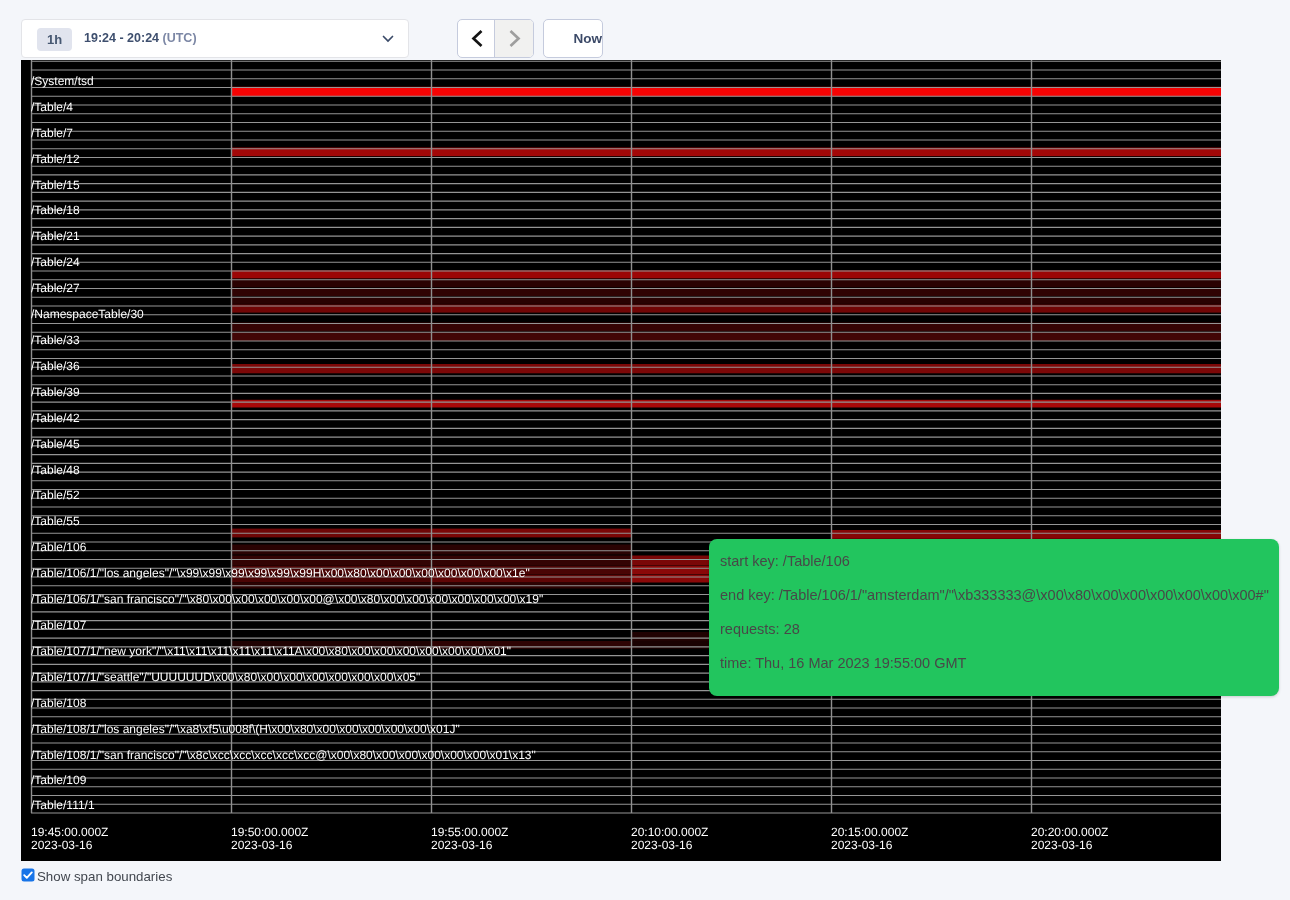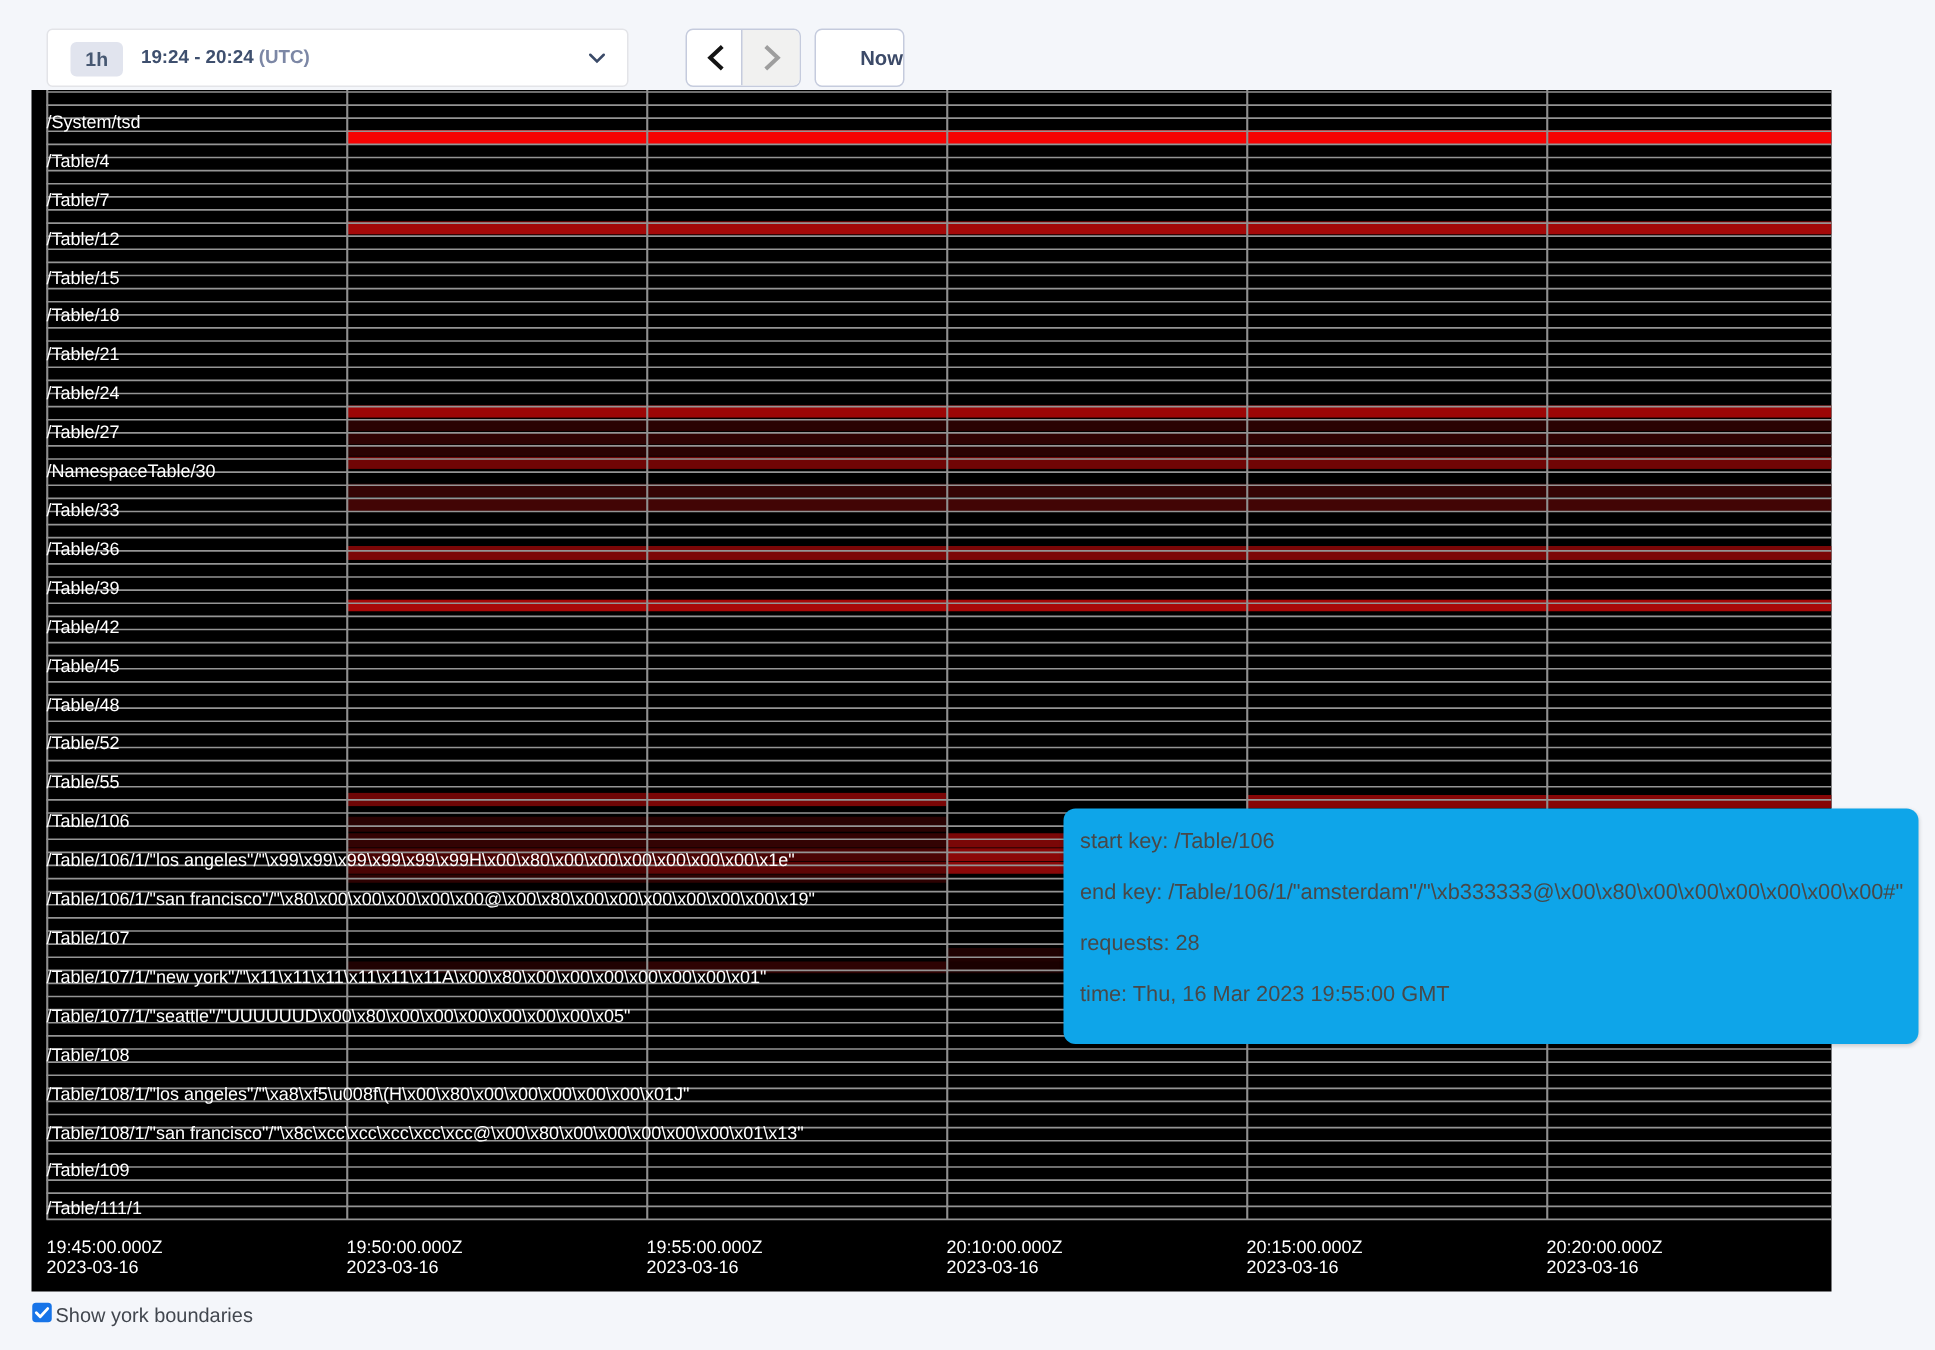--- a/index.html
+++ b/index.html
@@ -1,25 +1,25 @@
 <!DOCTYPE html>
 <html><head>
 <meta charset="utf-8">
 <style>
   html,body{margin:0;padding:0;}
   body{width:1290px;height:900px;background:#f4f6fa;font-family:"Liberation Sans",sans-serif;position:relative;overflow:hidden;}
-  .selbox{position:absolute;left:31px;top:19px;width:388px;height:39px;background:#fff;border:1px solid #e3e4e8;border-radius:4px;box-sizing:border-box;}
+  .selbox{position:absolute;left:21px;top:19px;width:388px;height:39px;background:#fff;border:1px solid #e3e4e8;border-radius:4px;box-sizing:border-box;}
   .badge{position:absolute;left:15px;top:8px;width:35px;height:23px;background:#e1e4ee;border-radius:4px;color:#475872;font-weight:bold;font-size:13px;text-align:center;line-height:23px;}
   .rangetext{position:absolute;left:62px;top:0;height:37px;line-height:37px;font-size:12.5px;font-weight:bold;color:#3e4f6e;}
   .utc{font-weight:bold;color:#7c87a5;}
   .btngroup{position:absolute;left:457px;top:19px;width:77px;height:39px;border:1px solid #c5cbdd;border-radius:5px;box-sizing:border-box;background:#fff;overflow:hidden;}
   .btnright{position:absolute;right:0;top:0;width:38px;height:37px;background:#f1f1f0;border-left:1px solid #c5cbdd;}
   .nowbtn{position:absolute;left:543px;top:19px;width:60px;height:39px;background:#fff;border:1px solid #c5cbdd;border-radius:5px;box-sizing:border-box;color:#3c4a68;font-weight:bold;font-size:13.5px;text-align:right;line-height:37px;}
   .canvas{position:absolute;left:20.5px;top:60px;width:1200.5px;height:801px;background:#000;}
-  .tooltip{position:absolute;left:709px;top:539px;width:570px;height:157px;background:#0ea5e9;border-radius:8px;box-shadow:0 1px 3px rgba(0,0,0,0.18);box-sizing:border-box;padding:5px 0 0 11px;font-size:14.5px;line-height:34px;color:#484848;white-space:nowrap;}
+  .tooltip{position:absolute;left:709px;top:539px;width:570px;height:157px;background:#22c55e;border-radius:8px;box-shadow:0 1px 3px rgba(0,0,0,0.18);box-sizing:border-box;padding:5px 0 0 11px;font-size:14.5px;line-height:34px;color:#484848;white-space:nowrap;}
   .cbrow{position:absolute;left:21px;top:868px;height:15px;}
   .cbrow span{position:absolute;left:16px;top:1px;font-size:13.3px;color:#42474f;white-space:nowrap;}
 </style>
 </head>
 <body>
   <div class="selbox">
     <div class="badge">1h</div>
     <div class="rangetext">19:24 - 20:24 <span class="utc">(UTC)</span></div>
     <svg style="position:absolute;right:14px;top:13px" width="12" height="12" viewBox="0 0 12 12">
       <path d="M1.5 3.5 L6 8 L10.5 3.5" stroke="#3a4a68" stroke-width="1.7" fill="none" stroke-linecap="round"></path>
@@ -207,14 +207,14 @@
         <text x="1009" y="790">2023-03-16</text>
       </g>
     </svg>
   </div>
   <div class="tooltip">start key: /Table/106<br>end key: /Table/106/1/"amsterdam"/"\xb333333@\x00\x80\x00\x00\x00\x00\x00\x00#"<br>requests: 28<br>time: Thu, 16 Mar 2023 19:55:00 GMT</div>
   <div class="cbrow">
     <svg width="14" height="14" viewBox="0 0 14 14">
       <rect x="0.5" y="0.5" width="13" height="13" rx="2.5" fill="#1774e8"></rect>
       <path d="M3.2 7.2 L5.8 9.8 L10.8 4.4" stroke="#fff" stroke-width="1.9" fill="none" stroke-linecap="round" stroke-linejoin="round"></path>
     </svg>
-    <span>Show york boundaries</span>
+    <span>Show span boundaries</span>
   </div>
 
 </body></html>

